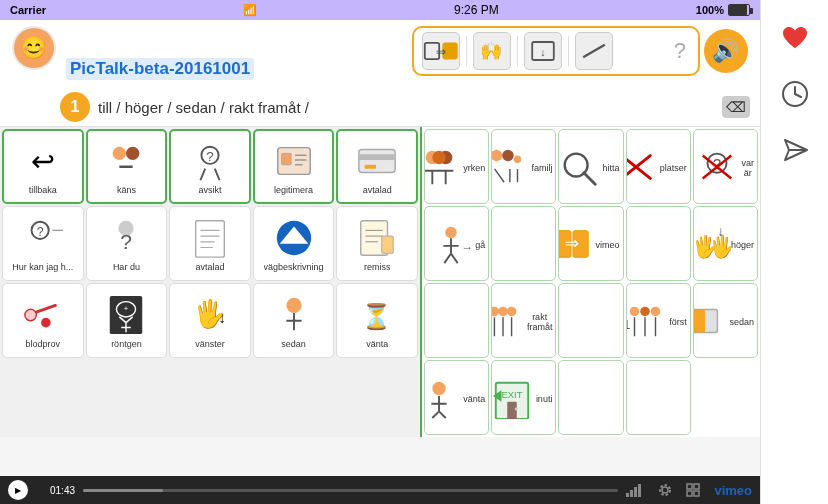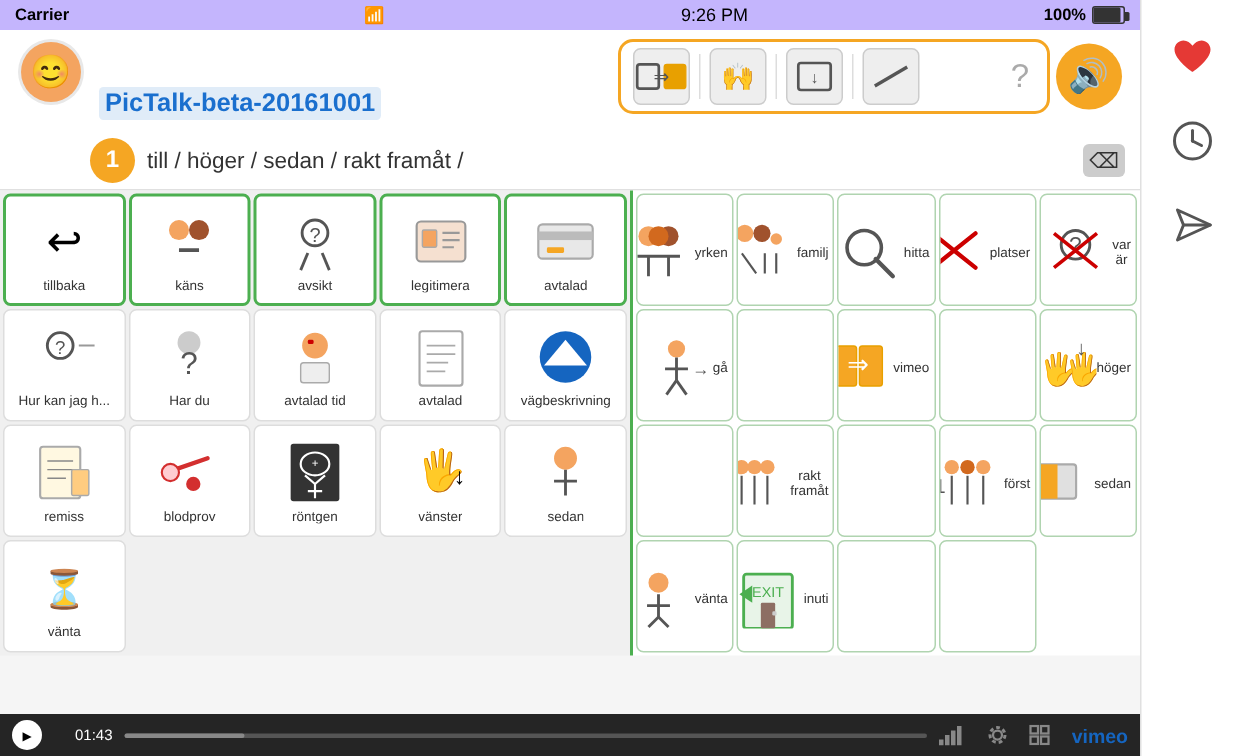--- a/index.html
+++ b/index.html
@@ -439,30 +439,20 @@
         <div class="card">
           <div class="card-img-wrapper">
             <svg viewBox="0 0 50 44">
               <circle cx="25" cy="12" r="8" fill="#ccc"></circle>
               <text x="25" y="34" text-anchor="middle" font-size="22" fill="#555">?</text>
             </svg>
           </div>
           <div class="card-label">Har du</div>
         </div>
 
-        <div class="card">
-          <div class="card-img-wrapper">
-            <svg viewBox="0 0 50 44">
-              <circle cx="25" cy="14" r="9" fill="#f4a460"></circle>
-              <rect x="15" y="26" width="20" height="14" rx="2" fill="#eee" stroke="#aaa" stroke-width="1"></rect>
-              <rect x="20" y="10" width="4" height="3" rx="1" fill="#c00"></rect>
-            </svg>
-          </div>
-          <div class="card-label">avtalad tid</div>
-        </div>
 
         <div class="card">
           <div class="card-img-wrapper">
             <svg viewBox="0 0 50 44">
               <rect x="10" y="4" width="30" height="38" rx="2" fill="#fff" stroke="#aaa" stroke-width="1.5"></rect>
               <line x1="15" y1="14" x2="35" y2="14" stroke="#aaa" stroke-width="1.2"></line>
               <line x1="15" y1="20" x2="35" y2="20" stroke="#aaa" stroke-width="1.2"></line>
               <line x1="15" y1="26" x2="30" y2="26" stroke="#aaa" stroke-width="1.2"></line>
               <line x1="15" y1="32" x2="28" y2="32" stroke="#aaa" stroke-width="1.2"></line>
             </svg>

